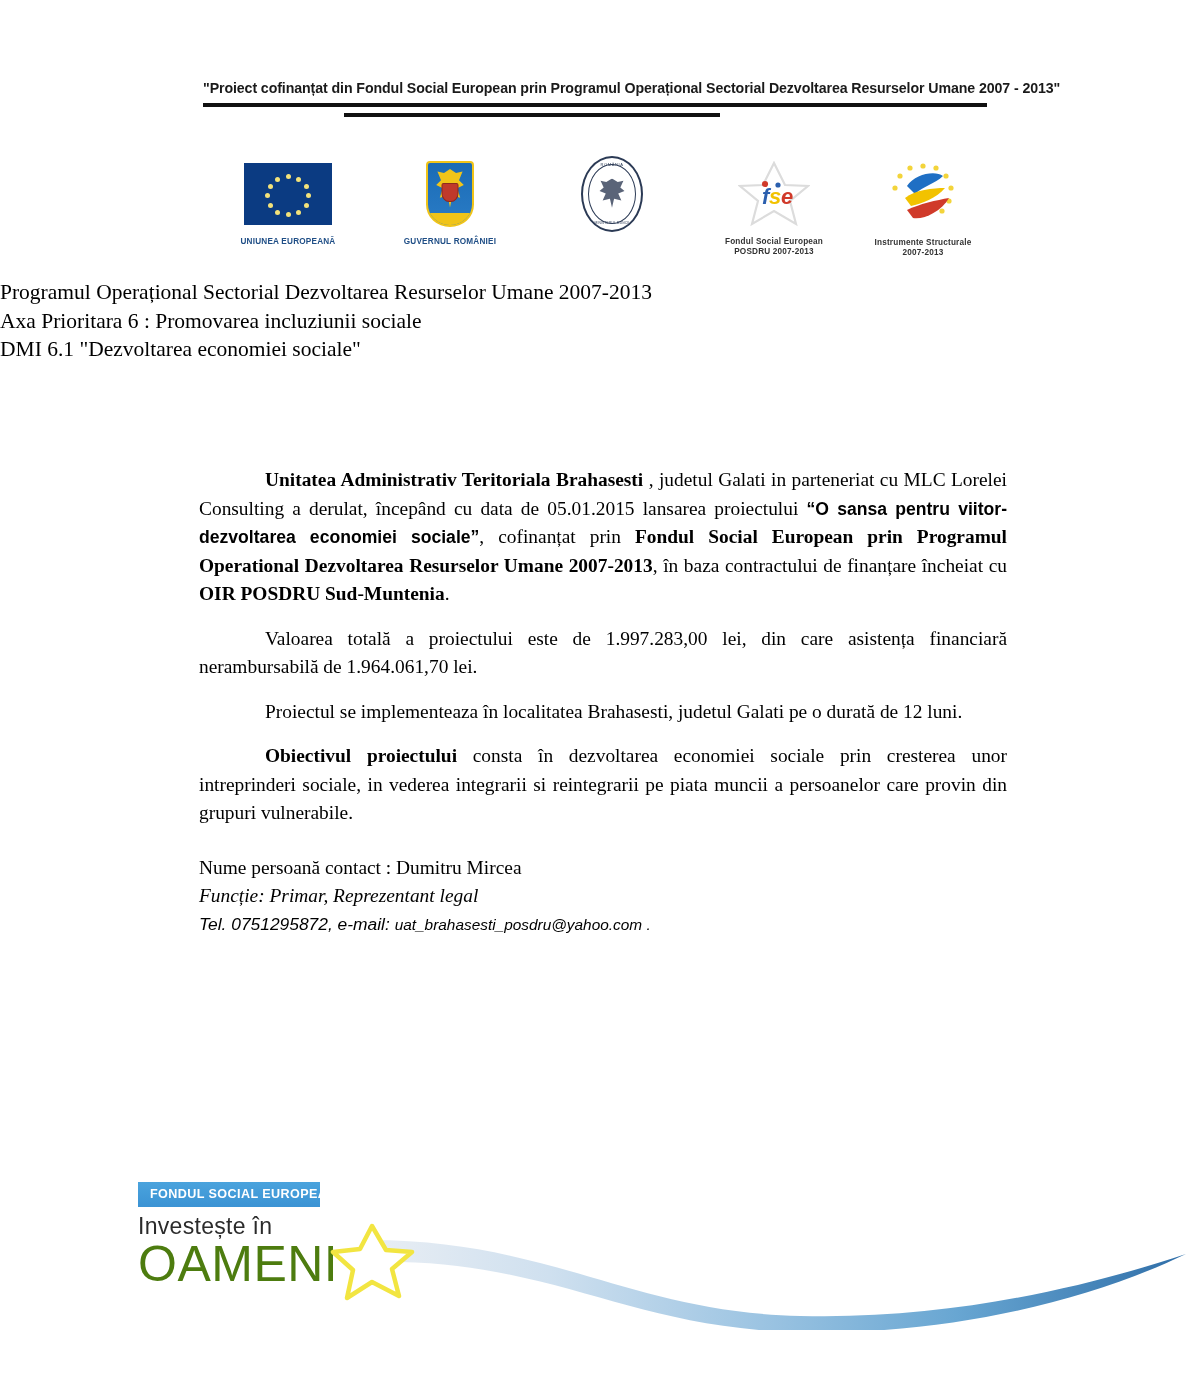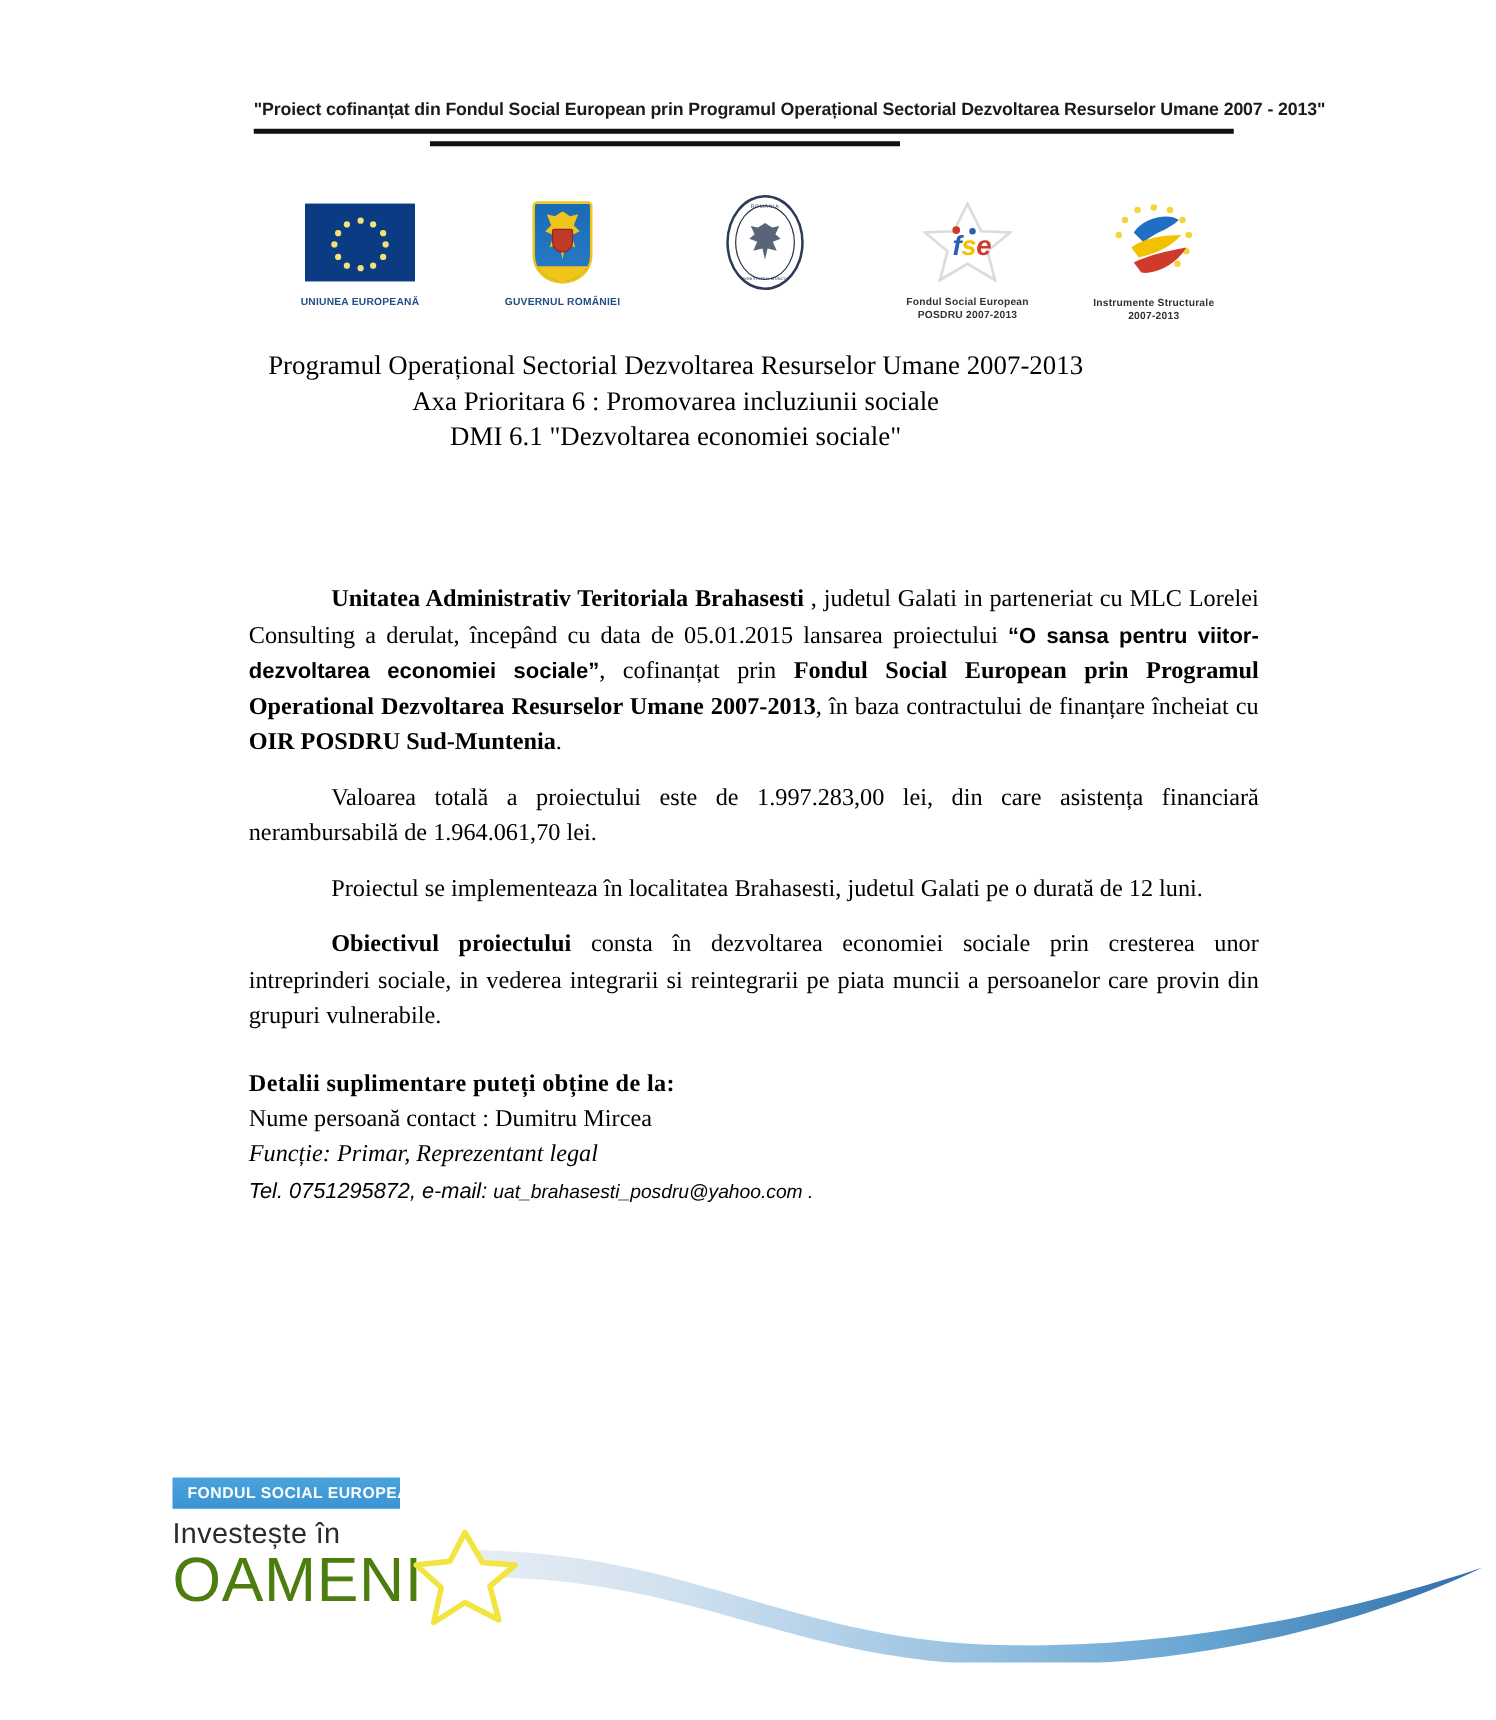--- a/index.html
+++ b/index.html
@@ -189,21 +189,20 @@
 
   
   .is-logo { position: relative; width: 76px; height: 70px; }
 
   
   .subtitle {
     position: absolute;
     left: 0;
     top: 278px;
     width: 1081px;
-    text-align: center;
     font-family: "Liberation Serif", "DejaVu Serif", serif;
     font-size: 21.5px;
     line-height: 1.33;
     color: #000;
   }
 
   
   .banner {
     position: absolute;
     left: 184px;
@@ -459,21 +458,20 @@
 
     <p class="para">Valoarea totală a proiectului este de  1.997.283,00 lei, din care asistența financiară nerambursabilă de 1.964.061,70 lei.</p>
 
     <p class="para">Proiectul se implementeaza în localitatea Brahasesti, judetul Galati pe o durată de 12 luni.</p>
 
     <p class="para tight">
       <span class="bi">Obiectivul proiectului</span><span> consta în dezvoltarea economiei sociale prin cresterea unor intreprinderi sociale, in vederea integrarii si reintegrarii pe piata muncii a persoanelor care provin din grupuri vulnerabile.</span>
     </p>
 
     <div class="contact">
-      <div class="c-head">Detalii suplimentare puteți obține de la:</div>
       <div class="c-line">Nume persoană contact : Dumitru Mircea</div>
       <div class="c-ital">Funcție: Primar, Reprezentant legal</div>
       <div>
         <span class="c-tel">Tel. 0751295872, e-mail: </span><span class="c-mail">uat_brahasesti_posdru@yahoo.com</span><span class="c-mail"> .</span>
       </div>
     </div>
   </div>
 
   <div class="footer">
     <div class="fse-badge">

